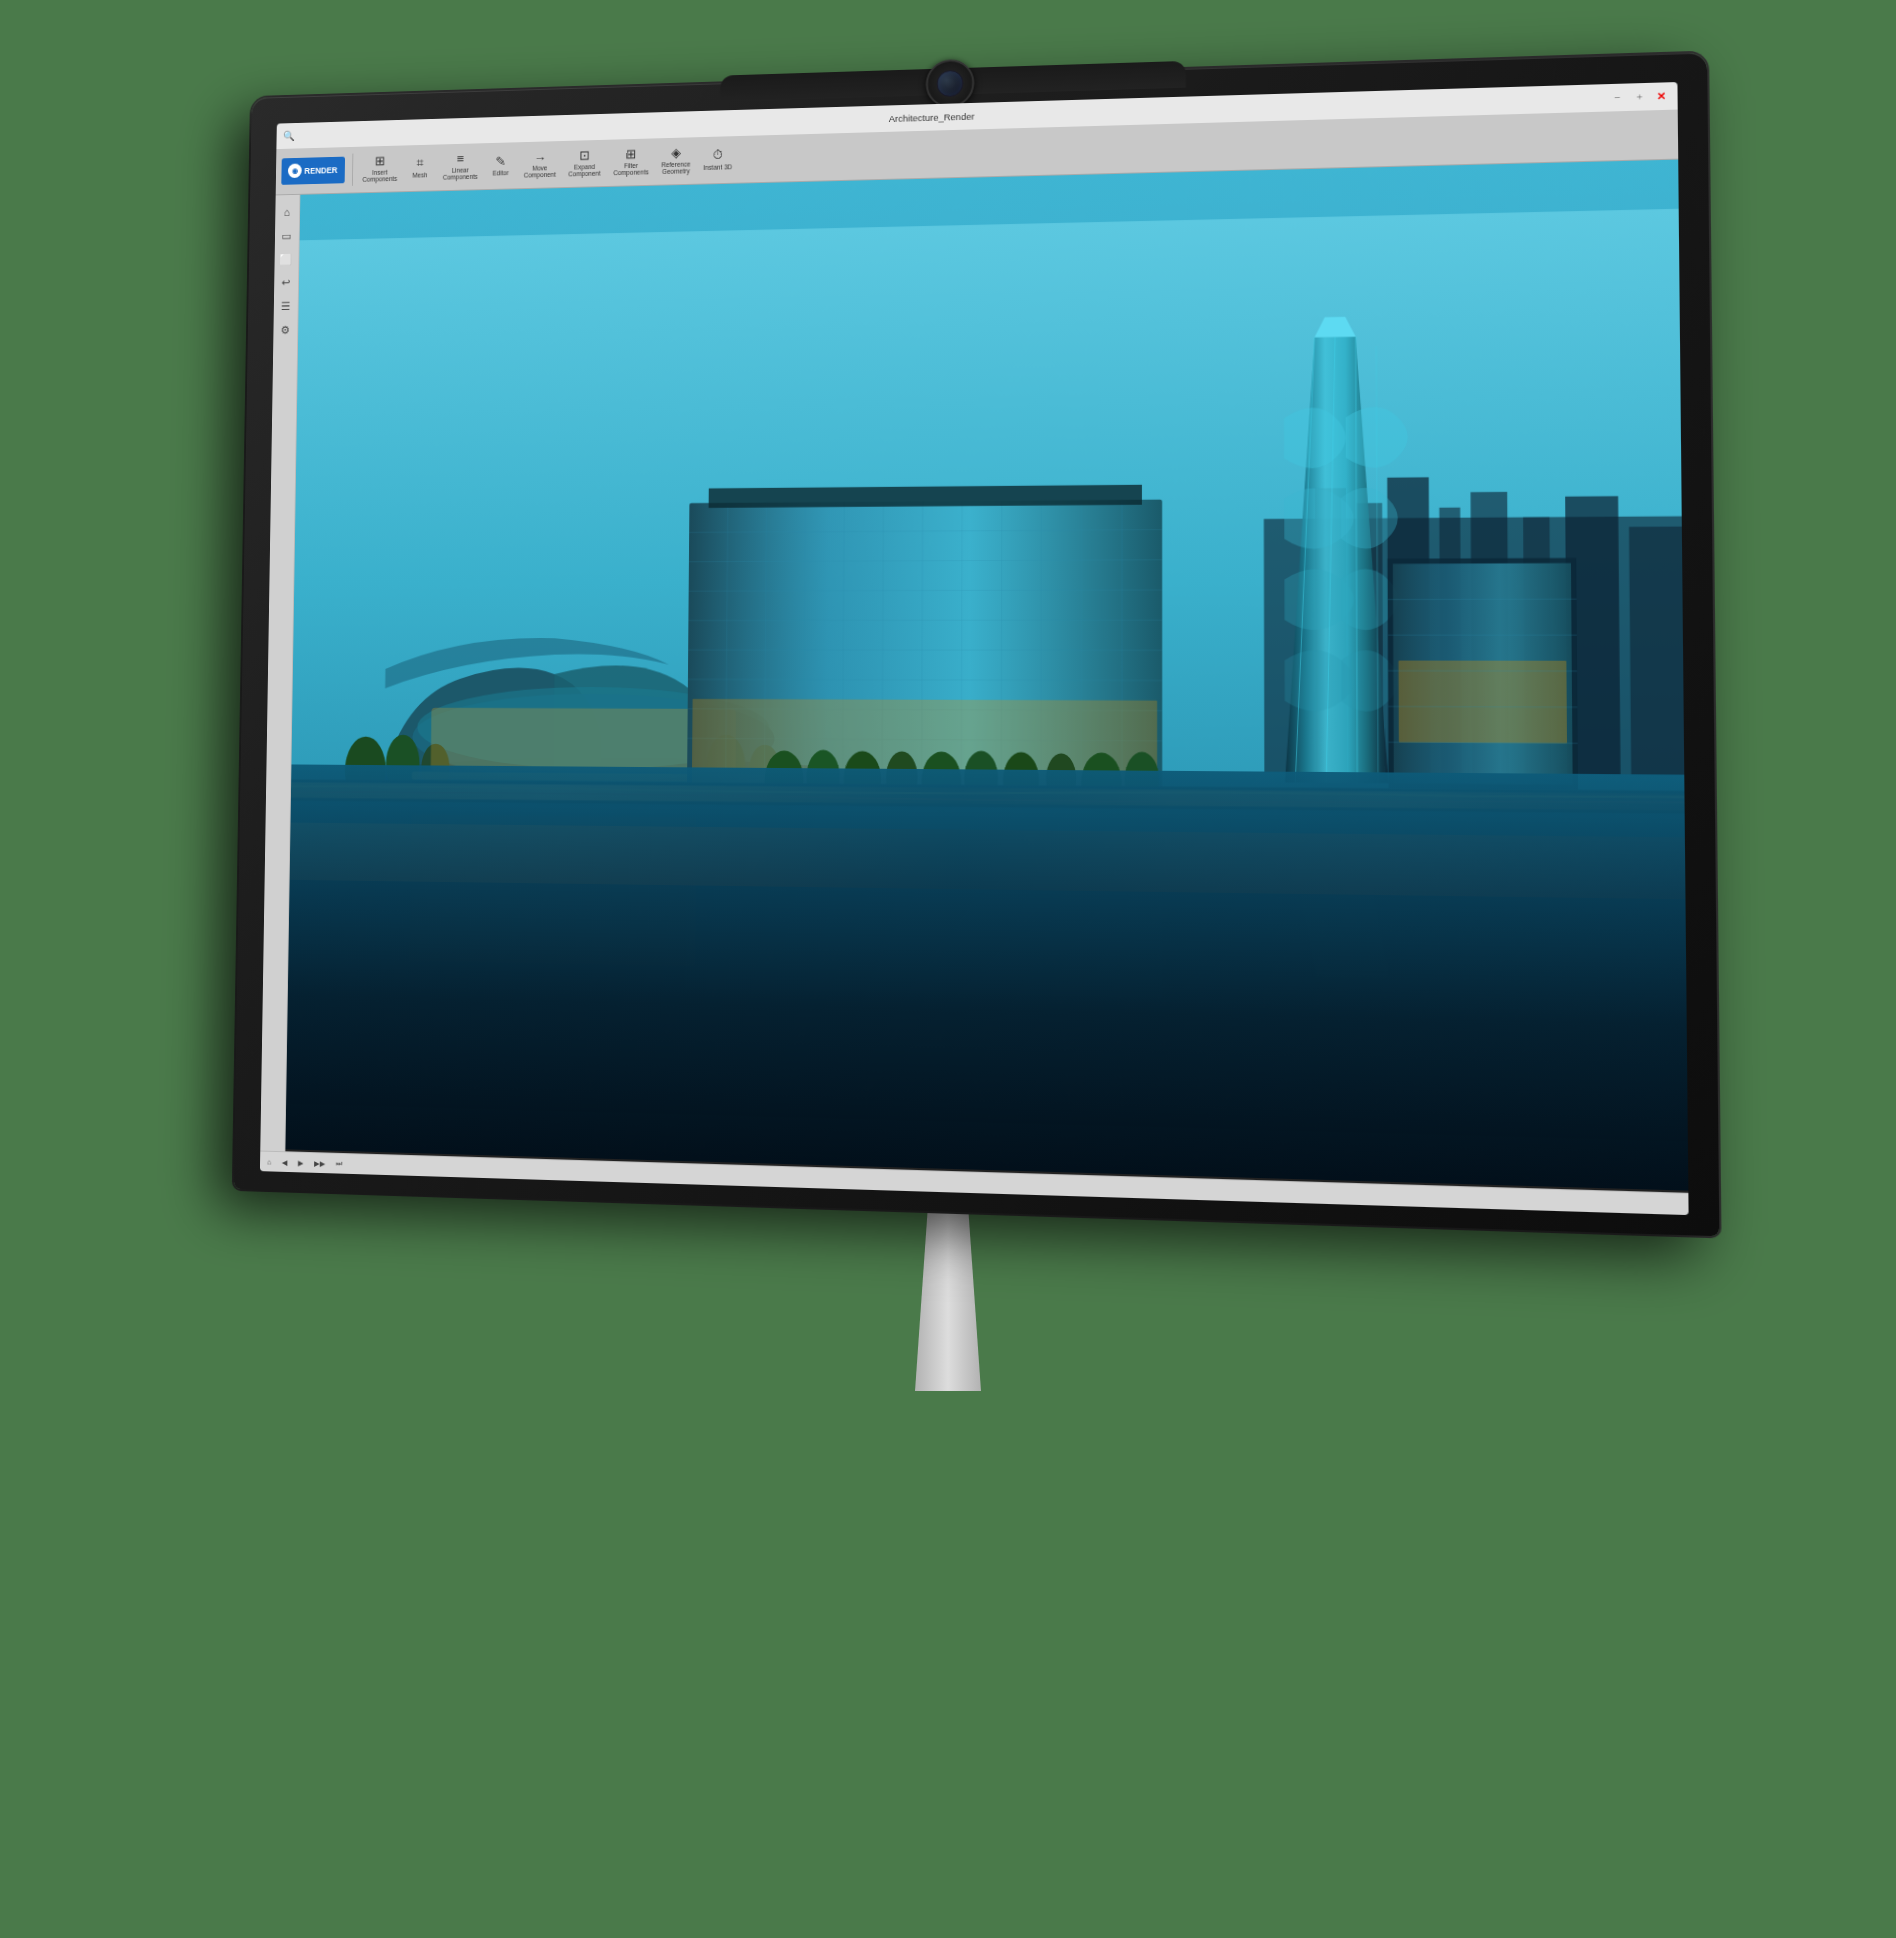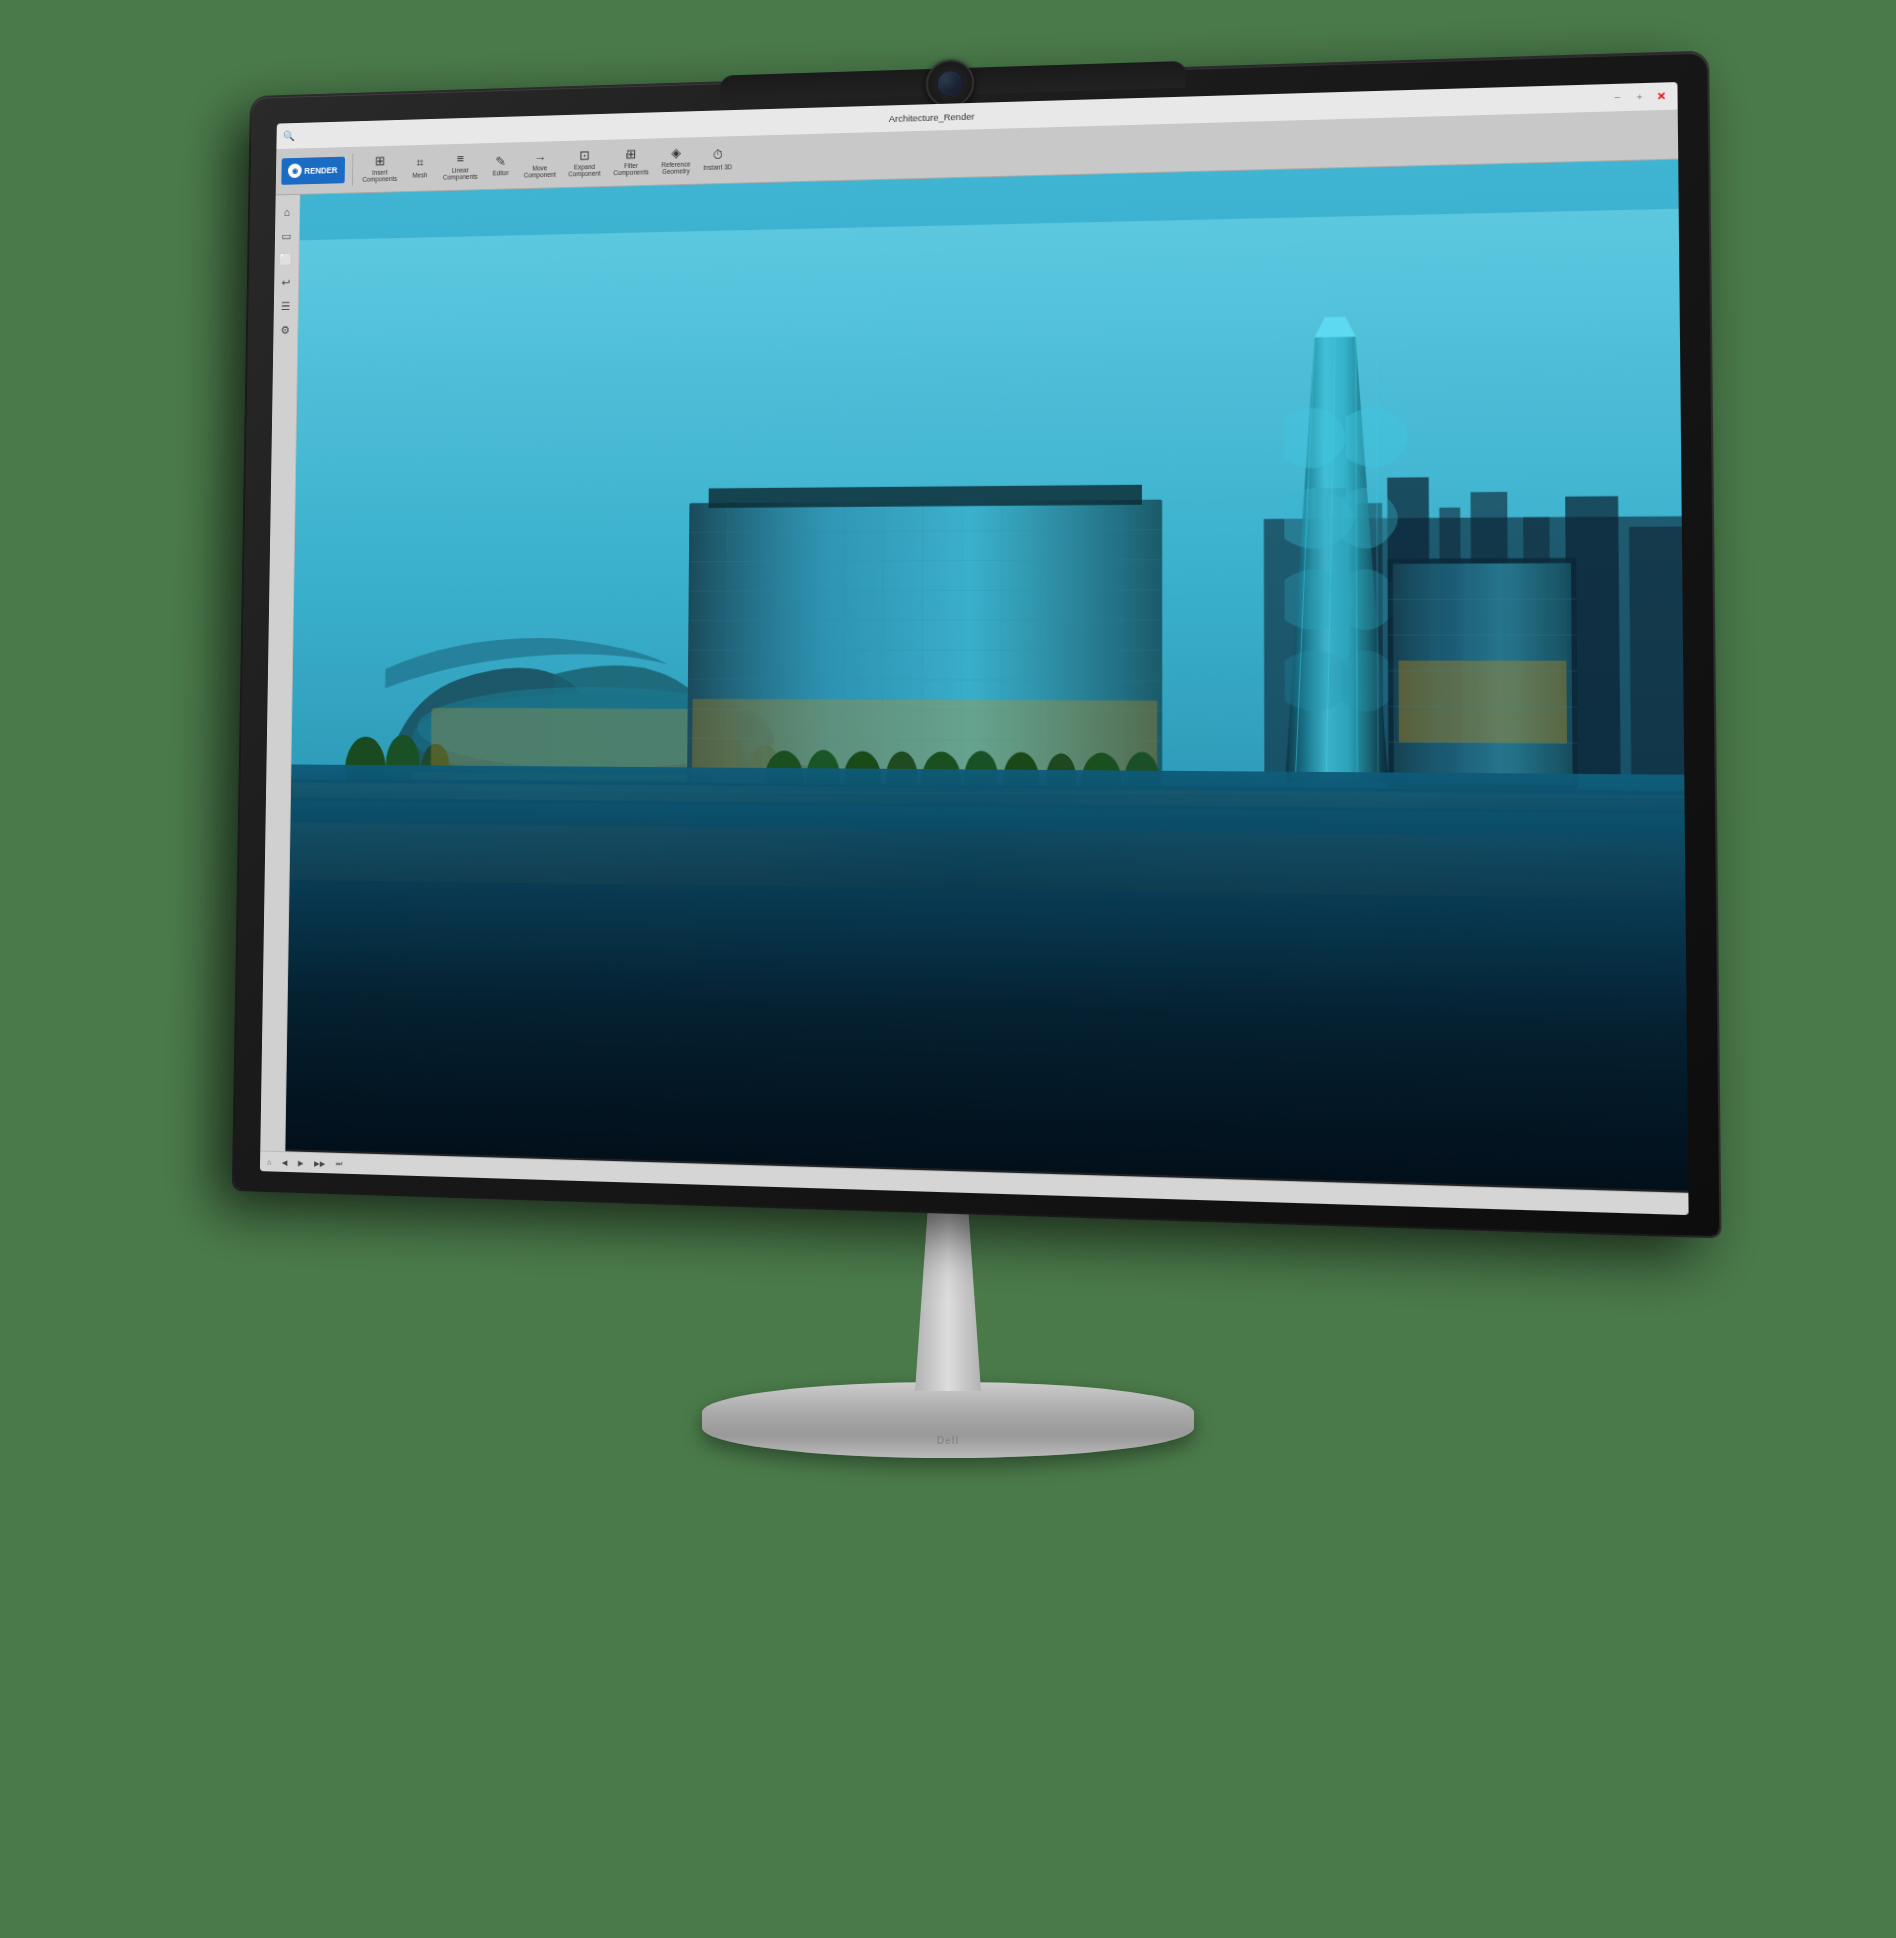--- a/index.html
+++ b/index.html
@@ -692,17 +692,14 @@
         <div class="chin-btn"></div>
         <div class="chin-btn active"></div>
         <div class="chin-btn"></div>
         <div class="chin-btn"></div>
         <div class="chin-btn"></div>
       </div>
     </div>
   </div>
 
   <div class="monitor-stand-neck"></div>
-  <div class="monitor-stand-base">
-    <div class="dell-logo">Dell</div>
-  </div>
 </div>
 
 
 </body></html>

